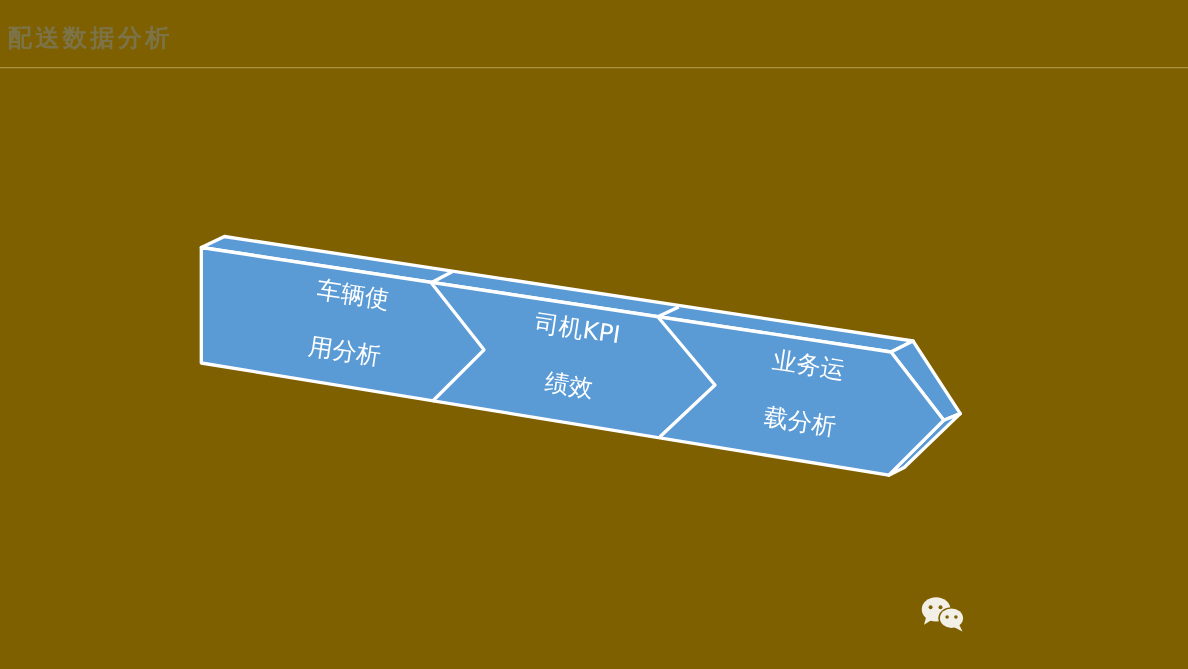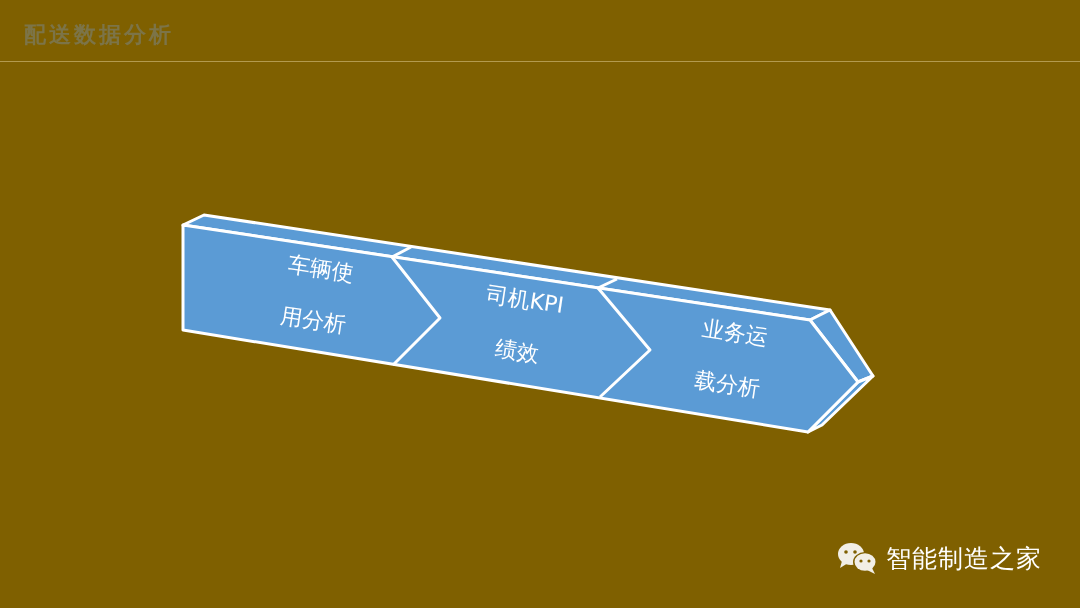--- a/index.html
+++ b/index.html
@@ -3,21 +3,21 @@
   <meta charset="utf-8">
   <style>
     html, body { margin: 0; padding: 0; }
     body {
       width: 1080px; height: 608px; overflow: hidden;
       background: #7f6000;
       font-family: "DejaVu Sans", "Liberation Sans", sans-serif;
       position: relative;
     }
     .slide-title {
-      position: absolute; left: 24px; top: 20px;
+      position: absolute; left: 7px; top: 20px;
       font-size: 22px; font-weight: bold; letter-spacing: 3px;
       color: #7c7448;
     }
     .title-rule {
       position: absolute; left: 0; top: 61px; width: 1080px; height: 1px;
       background: #b39a4e;
     }
     svg.diagram { position: absolute; left: 0; top: 0; }
     .lbl {
       position: absolute; color: #ffffff; font-size: 22px;
@@ -78,14 +78,13 @@
     <ellipse cx="15" cy="14" rx="13" ry="11" fill="#f2efe6"></ellipse>
     <polygon points="6,21 4,28 12,23" fill="#f2efe6"></polygon>
     <circle cx="10" cy="12" r="1.8" fill="#7f6000"></circle>
     <circle cx="19" cy="12" r="1.8" fill="#7f6000"></circle>
     <ellipse cx="29" cy="22" rx="12" ry="10" fill="#7f6000"></ellipse>
     <ellipse cx="29" cy="22" rx="10.5" ry="8.8" fill="#f2efe6"></ellipse>
     <polygon points="36,28 39,34 31,30" fill="#f2efe6"></polygon>
     <circle cx="25" cy="21" r="1.6" fill="#7f6000"></circle>
     <circle cx="33" cy="21" r="1.6" fill="#7f6000"></circle>
   </svg>
-  <span class="watermark-text">智能制造之家</span>
 </div>
 
 </body></html>

